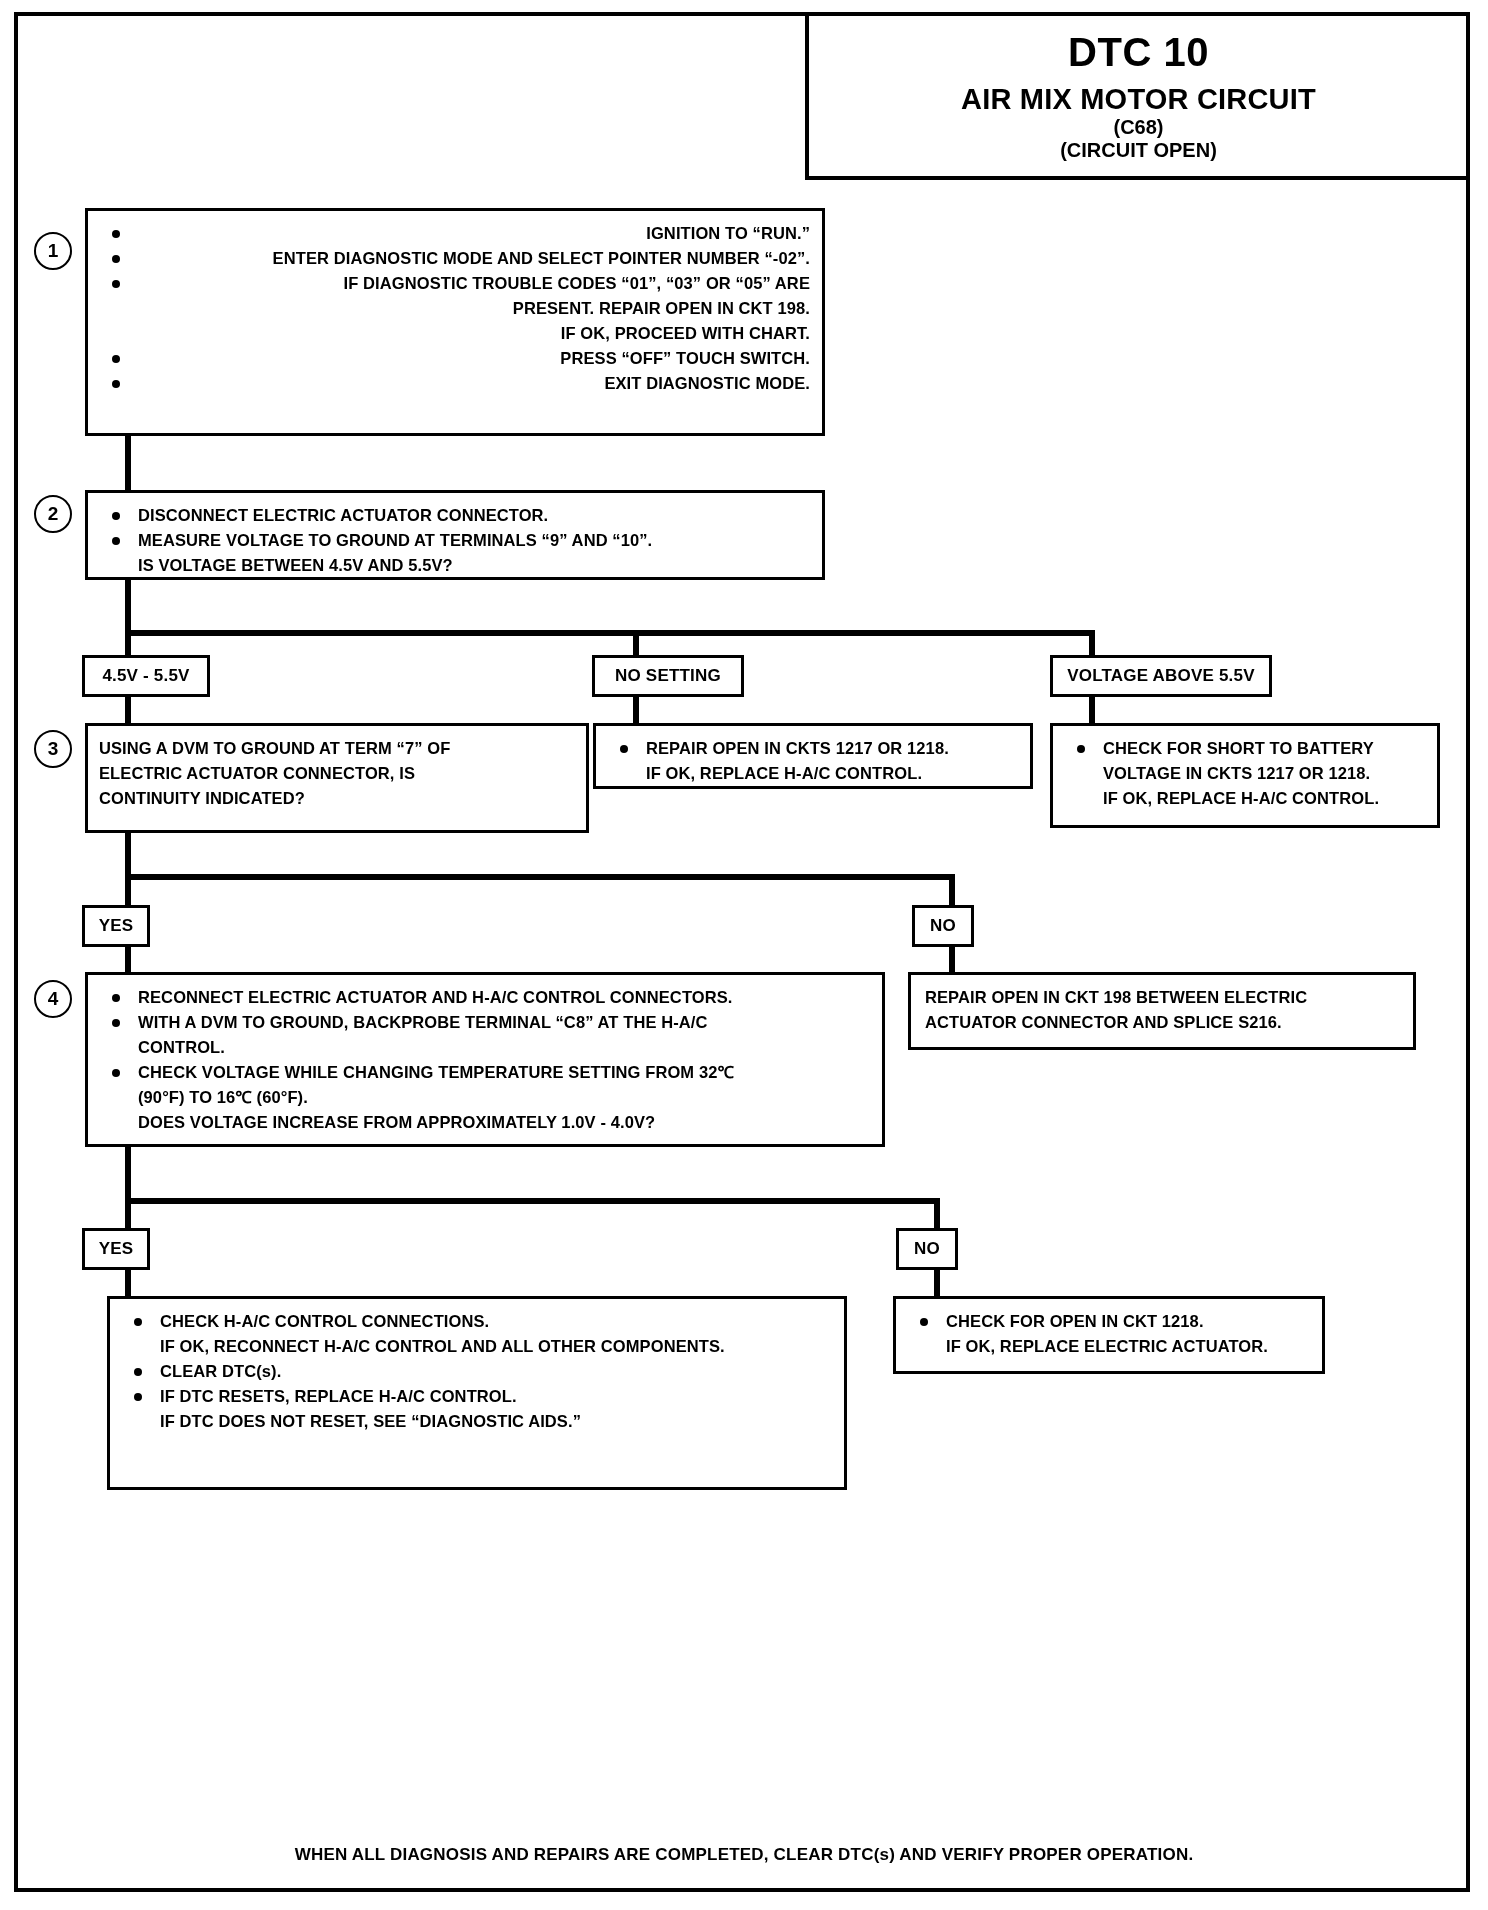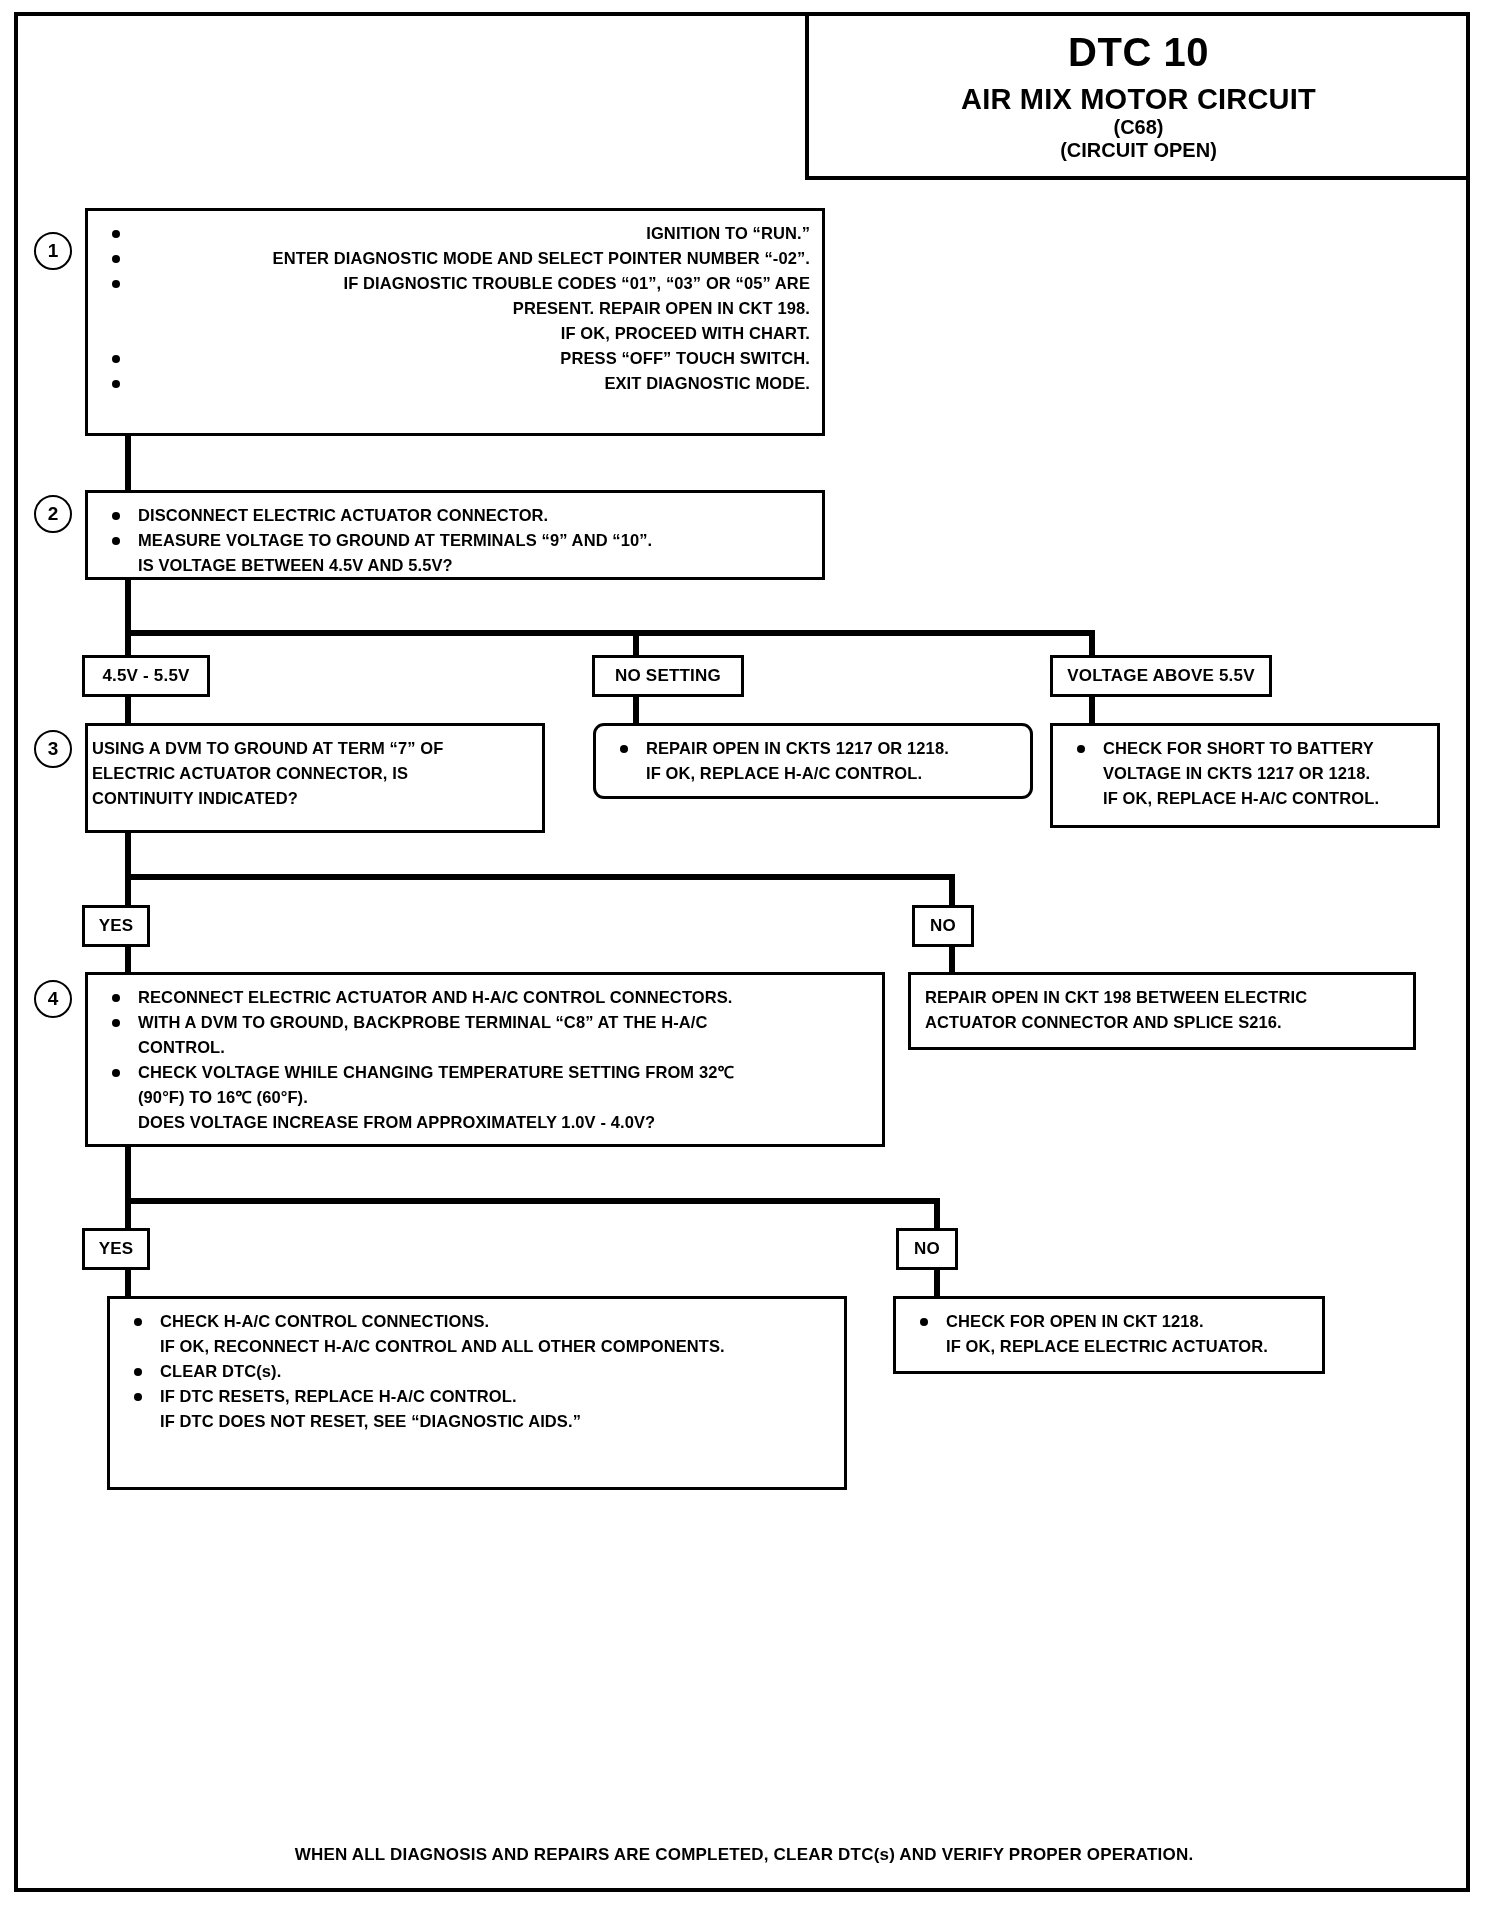--- a/index.html
+++ b/index.html
@@ -200,27 +200,27 @@
 
   <div class="label-box" style="left:82px; top:655px; width:128px; height:42px;">4.5V - 5.5V</div>
   <div class="label-box" style="left:592px; top:655px; width:152px; height:42px;">NO SETTING</div>
   <div class="label-box" style="left:1050px; top:655px; width:222px; height:42px;">VOLTAGE ABOVE 5.5V</div>
 
   <div class="conn" style="left:125px; top:697px; width:6px; height:28px;"></div>
   <div class="conn" style="left:633px; top:697px; width:6px; height:28px;"></div>
   <div class="conn" style="left:1089px; top:697px; width:6px; height:28px;"></div>
 
   <div class="step-circle" style="left:34px; top:730px;">3</div>
-  <div class="box" style="left:85px; top:723px; width:460px; height:110px; padding-left:4px;">
+  <div class="box" style="left:85px; top:723px; width:504px; height:110px; padding-left:11px;">
     <div class="box-text">USING A DVM TO GROUND AT TERM “7” OF
 ELECTRIC ACTUATOR CONNECTOR, IS
 CONTINUITY INDICATED?</div>
   </div>
 
-  <div class="box" style="left:593px; top:723px; width:440px; height:76px;border-radius:11px;">
+  <div class="box" style="left:593px; top:723px; width:440px; height:66px;">
     <ul class="bullets">
       <li class="has-bullet">REPAIR OPEN IN CKTS 1217 OR 1218.</li>
       <li class="indent-only">IF OK, REPLACE H-A/C CONTROL.</li>
     </ul>
   </div>
 
   <div class="box" style="left:1050px; top:723px; width:390px; height:105px;">
     <ul class="bullets">
       <li class="has-bullet">CHECK FOR SHORT TO BATTERY
 VOLTAGE IN CKTS 1217 OR 1218.</li>

